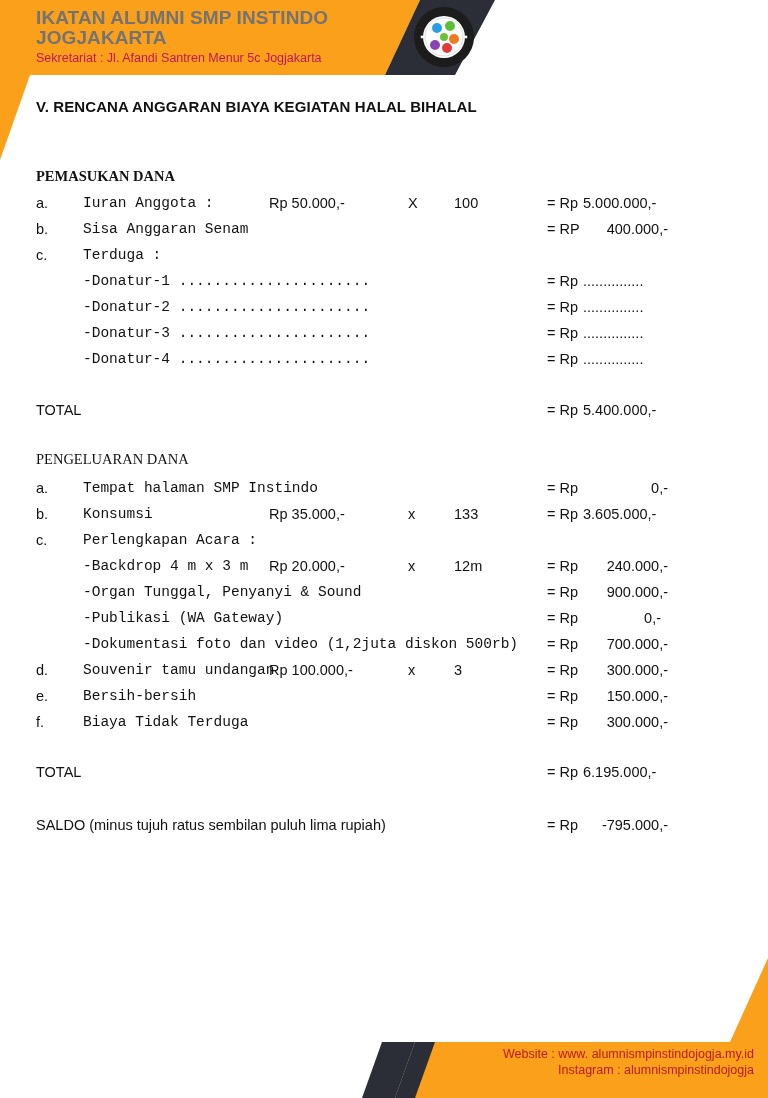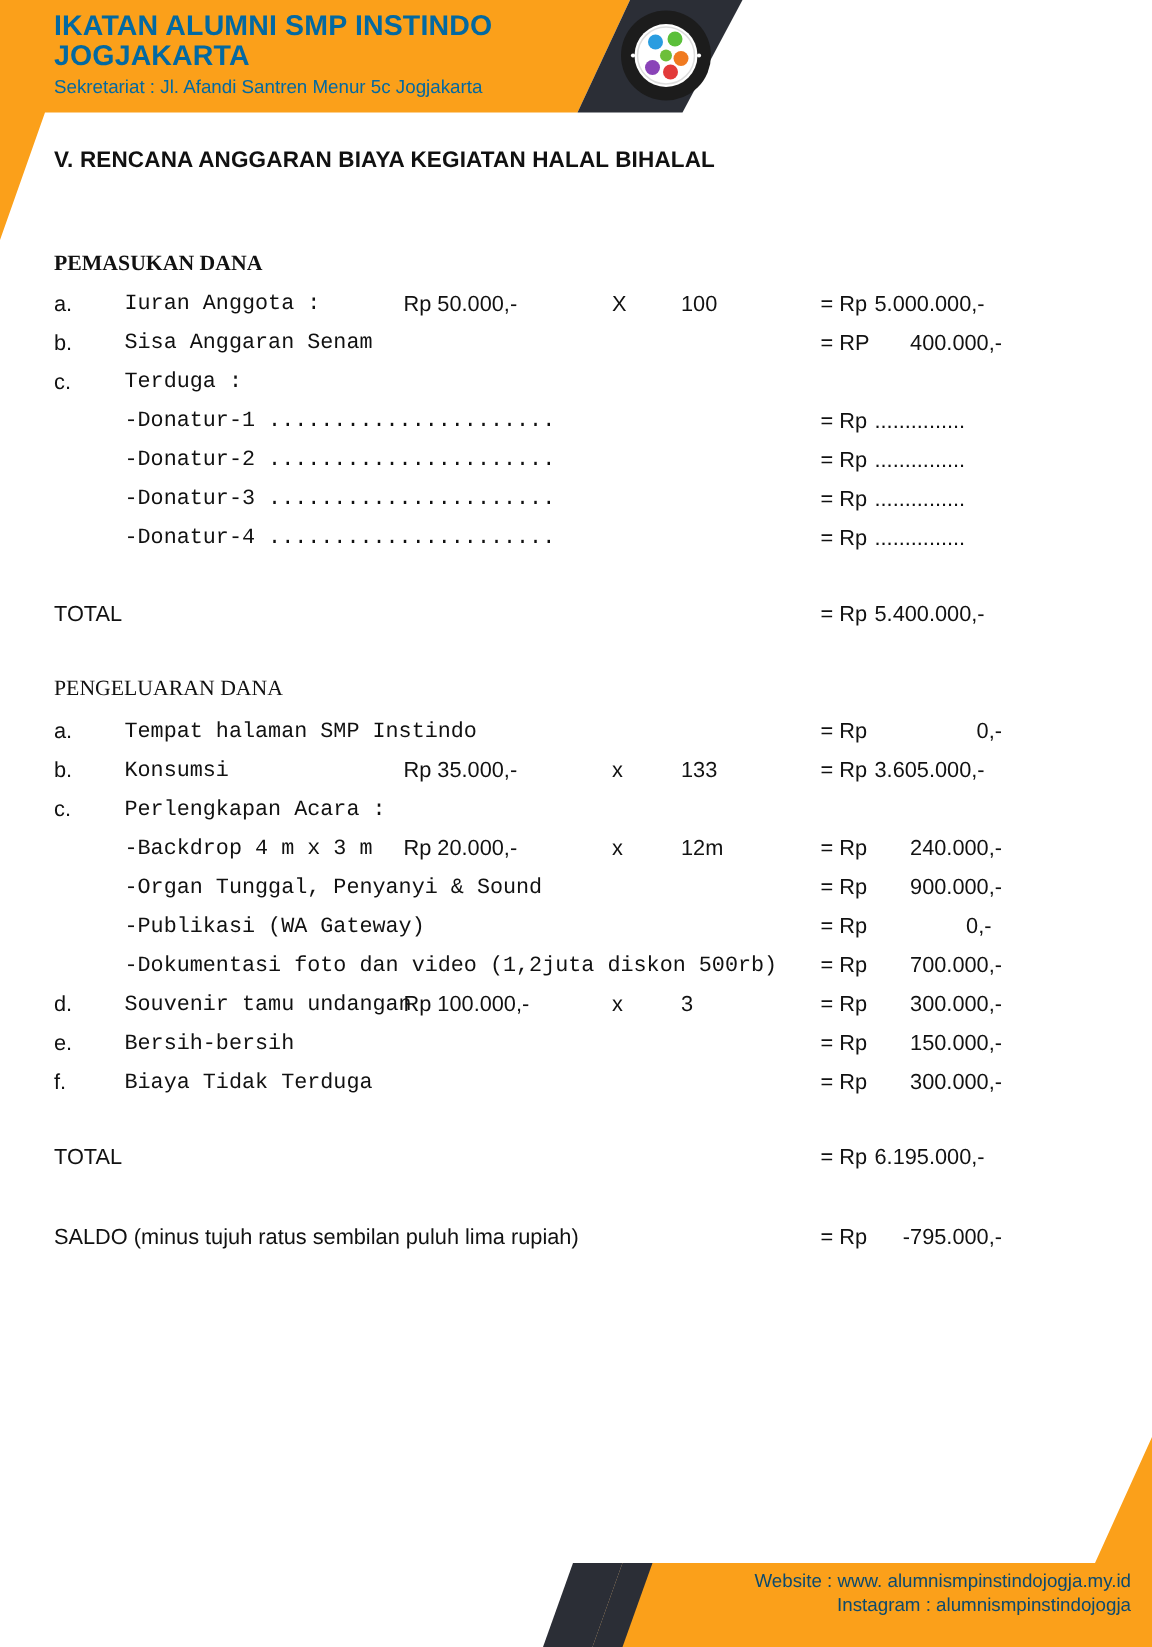--- a/index.html
+++ b/index.html
@@ -2,39 +2,39 @@
 <html><head>
   <meta charset="utf-8">
   <style>
     html, body { margin: 0; padding: 0; background: #ffffff; }
     body { width: 768px; height: 1098px; position: relative; overflow: hidden; font-family: "Liberation Sans", "DejaVu Sans", sans-serif; color: #111111; }
 
     
     .hdr-svg { position: absolute; left: 0; top: 0; width: 768px; height: 170px; }
     .ftr-svg { position: absolute; left: 0; top: 940px; width: 768px; height: 158px; }
 
-    .org-name { position: absolute; left: 36px; top: 8px; color: #0369a1; font-weight: bold; font-size: 19px; line-height: 20px; letter-spacing: 0.1px; width: 360px; }
-    .org-addr { position: absolute; left: 36px; top: 51px; color: #0369a1; font-size: 12.5px; }
+    .org-name { position: absolute; left: 36px; top: 8px; color: #737373; font-weight: bold; font-size: 19px; line-height: 20px; letter-spacing: 0.1px; width: 360px; }
+    .org-addr { position: absolute; left: 36px; top: 51px; color: #be185d; font-size: 12.5px; }
 
     .logo { position: absolute; left: 413px; top: 6px; width: 62px; height: 62px; }
 
     .doc-title { position: absolute; left: 36px; top: 98px; font-weight: bold; font-size: 15px; letter-spacing: 0.1px; }
     .row { position: absolute; height: 22px; font-size: 14.5px; line-height: 22px; white-space: nowrap; }
     .c-letter { position: absolute; left: 36px; }
     .c-desc { position: absolute; left: 83px; font-family: Liberation Mono, monospace; }
     .c-price { position: absolute; left: 269px; }
     .c-x { position: absolute; left: 408px; }
     .c-qty { position: absolute; left: 454px; }
     .c-eq { position: absolute; left: 547px; }
     .c-amt { position: absolute; left: 583px; width: 85px; text-align: right; }
     .c-amt-left { position: absolute; left: 583px; }
     .bold { font-weight: bold; }
     .section-title { position: absolute; left: 36px; font-size: 14.5px; font-family: Liberation Serif, serif; }
 
-    .footer-text { position: absolute; right: 14px; top: 1046px; color: #0c4a6e; font-size: 12.5px; line-height: 16px; text-align: right; }
+    .footer-text { position: absolute; right: 14px; top: 1046px; color: #b91c1c; font-size: 12.5px; line-height: 16px; text-align: right; }
   </style>
 </head>
 <body>
 
 <svg class="hdr-svg" viewBox="0 0 768 170">
   <polygon points="0,0 420,0 385,75 30,75 0,160" fill="#FBA01A"></polygon>
   <polygon points="420,0 495,0 455,75 385,75" fill="#2B2E36"></polygon>
 </svg>
 
 <div class="org-name">

